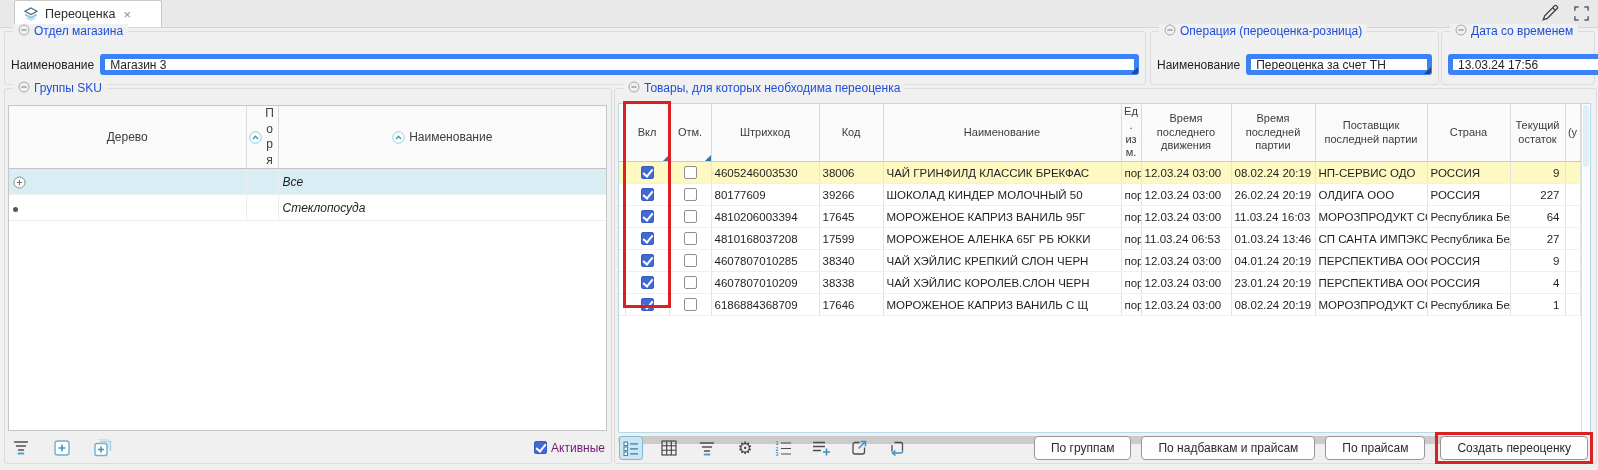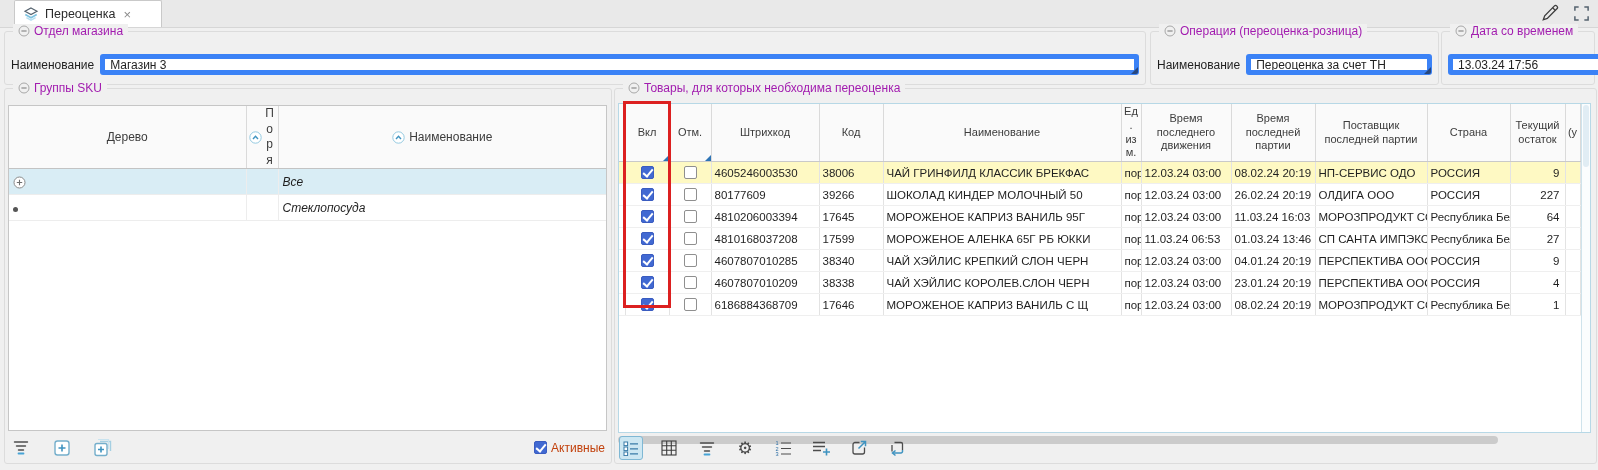--- a/index.html
+++ b/index.html
@@ -10,21 +10,21 @@
   .tabbar{position:absolute;left:0;top:0;width:1598px;height:27px;background:#e9e9e9;border-bottom:1px solid #d6d6d6;}
   .tab{position:absolute;left:14px;top:0;height:26px;min-width:128px;background:#ffffff;
     border:1px solid #c9c9c9;border-bottom:none;border-radius:2px 2px 0 0;
     display:flex;align-items:center;gap:6px;padding:0 10px 0 8px;font-size:12.5px;color:#2b2b2b;}
   .tab .close{color:#8a8a8a;font-size:13px;margin-left:2px;cursor:pointer;}
   .tab-actions{position:absolute;right:8px;top:4px;display:flex;gap:13px;align-items:center;}
 
   
   .group{position:absolute;border:1px solid #dcdcdc;border-radius:3px;background:#f0f0f0;}
   .group-label{position:absolute;top:-8px;left:8px;background:#f0f0f0;padding:0 5px;
-    display:flex;align-items:center;gap:4px;color:#a21caf;font-size:12px;white-space:nowrap;}
+    display:flex;align-items:flex-start;gap:4px;color:#1d4ed8;font-size:12px;white-space:nowrap;}
   .g-store{left:4px;top:31px;width:1140px;height:52px;}
   .g-oper{left:1150px;top:31px;width:287px;height:52px;}
   .g-date{left:1441px;top:31px;width:152px;height:52px;}
   .field-row{position:absolute;left:6px;right:6px;top:22px;display:flex;align-items:center;gap:6px;}
   .field-label{white-space:nowrap;color:#1f1f1f;}
   .tinput{flex:1;height:21px;border:5px solid #3b82f6;border-radius:3px;background:#fff;
     font-family:inherit;font-size:12px;color:#1f1f1f;padding:0 5px;position:relative;box-sizing:border-box;outline:none;}
   .input-wrap{flex:1;position:relative;display:flex;}
   .input-wrap::after{content:"";position:absolute;right:1px;bottom:1px;width:0;height:0;
     border-style:solid;border-width:0 0 7px 7px;border-color:transparent transparent #27477e transparent;border-radius:0 0 2px 0;}
@@ -42,21 +42,21 @@
   table.sku td{height:25px;border-bottom:1px solid #ededed;border-right:1px solid #ededed;padding:0 4px;
     white-space:nowrap;overflow:hidden;font-size:12px;}
   table.sku td:last-child{border-right:none;font-style:italic;}
   table.sku tr.selected td{background:#d9edf5;}
   .th-flex{display:flex;align-items:center;justify-content:center;gap:4px;}
   .order-head{display:flex;align-items:center;gap:2px;justify-content:flex-start;}
   .order-txt{width:16px;word-break:break-all;line-height:1.3;text-align:center;}
 
   
   .sku-toolbar{position:absolute;left:4px;right:4px;bottom:3px;height:25px;display:flex;align-items:center;gap:17px;}
-  .active-box{position:absolute;right:2px;display:flex;align-items:center;gap:4px;font-size:12px;color:#c2410c;}
+  .active-box{position:absolute;right:2px;display:flex;align-items:center;gap:4px;font-size:12px;color:#701a75;}
 
   
   .prod-wrap{position:absolute;left:3px;top:14px;width:973px;height:330px;border:1px solid #b7d8e6;background:#fff;
     box-sizing:border-box;display:flex;}
   table.products{width:961px;align-self:flex-start;table-layout:fixed;border-collapse:collapse;font-size:11.5px;}
   table.products th{background:#fafafa;border-right:1px solid #dadada;border-bottom:1px solid #c9c9c9;
     height:48px;font-weight:normal;font-size:11px;color:#3c3c3c;text-align:center;padding:1px 2px;
     overflow:hidden;line-height:1.25;position:relative;word-wrap:break-word;}
   table.products td{border-right:1px solid #e3e3e3;border-bottom:1px solid #efefef;height:21px;
     padding:0 3px;white-space:nowrap;overflow:hidden;color:#1f1f1f;}
@@ -491,15 +491,23 @@
       </span>
       <span class="tool-btn">
         <svg width="18" height="18" viewBox="0 0 18 18" fill="none">
           <path d="M6.5 3.5 H13 A1.5 1.5 0 0 1 14.5 5 V11" stroke="#4c4c4c" stroke-width="1.3"></path>
           <path d="M14.5 11 V12.5 A1.5 1.5 0 0 1 13 14 H5" stroke="#3f93c0" stroke-width="1.5"></path>
           <path d="M7.5 11.5 L4.5 14 L7.5 16.5" stroke="#3f93c0" stroke-width="1.5"></path>
           <path d="M4 12.5 V6" stroke="#4c4c4c" stroke-width="1.3"></path>
         </svg>
       </span>
 
+      <span class="btn-row">
+        <button class="pbtn">По группам</button>
+        <button class="pbtn">По надбавкам и прайсам</button>
+        <button class="pbtn">По прайсам</button>
+        <span class="red-wrap">
+          <button class="pbtn">Создать переоценку</button>
+        </span>
+      </span>
     </div>
   </div>
 </div>
 
 </body></html>

